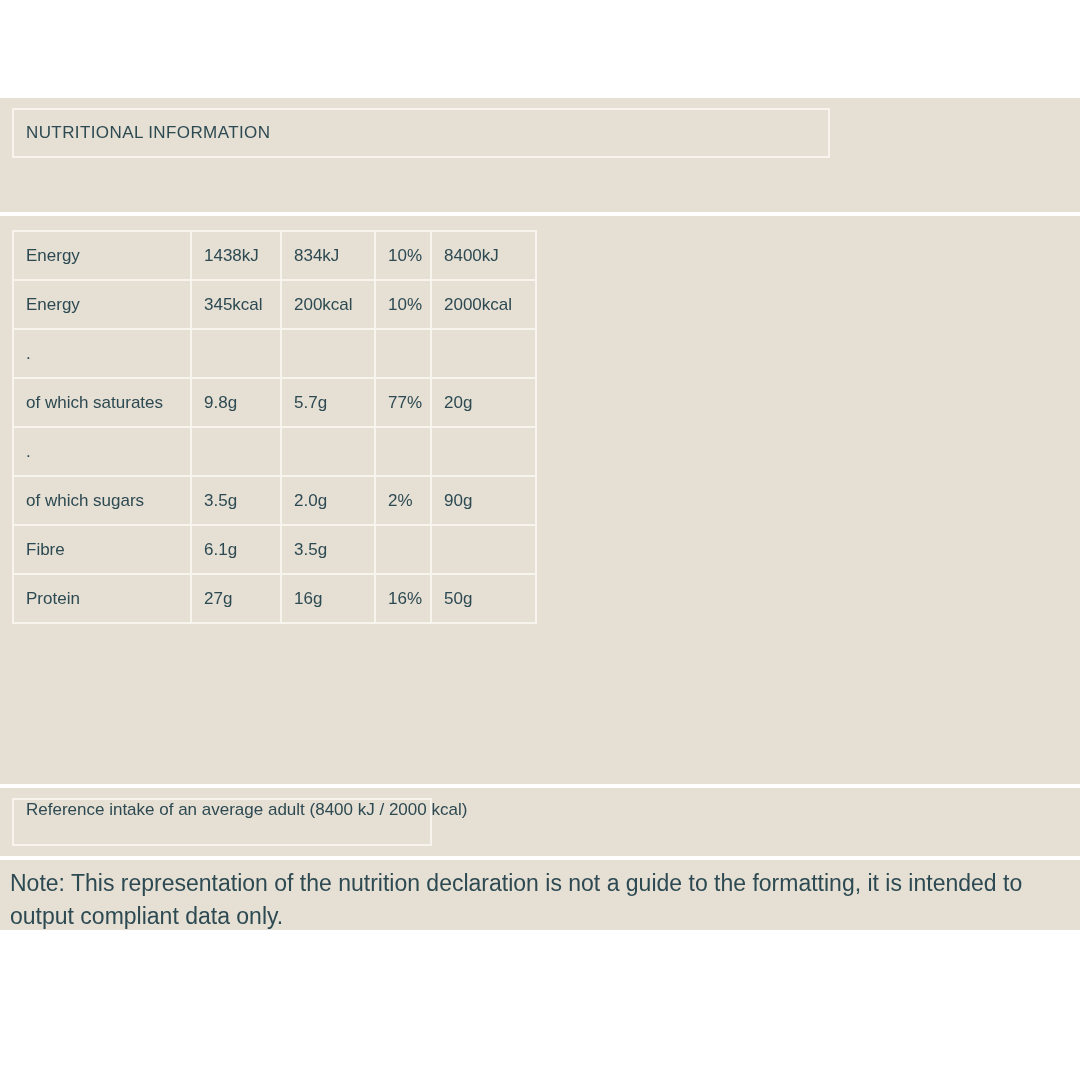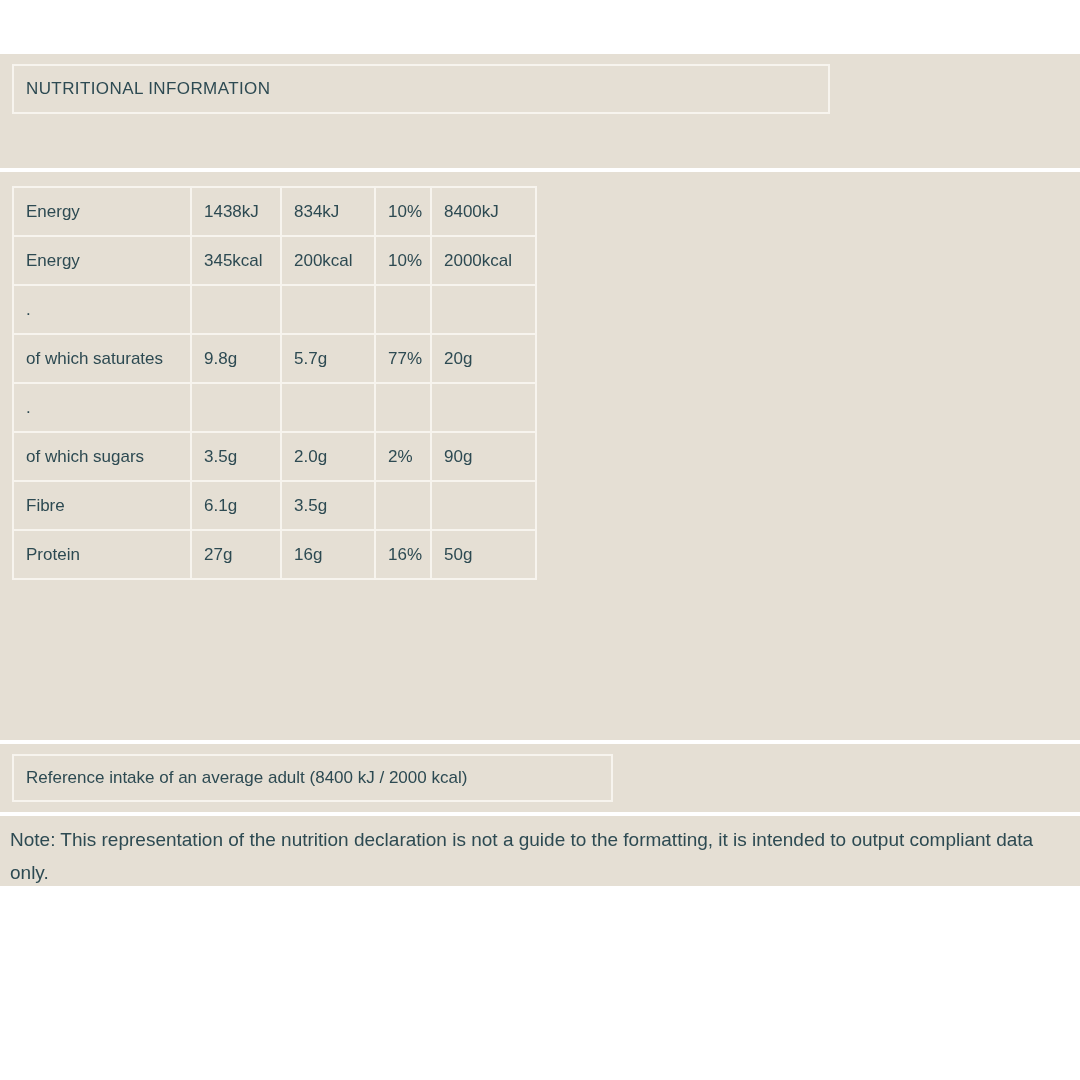--- a/index.html
+++ b/index.html
@@ -9,21 +9,21 @@
     --text-color:#2d4a52;
   }
   *{box-sizing:border-box;}
   html,body{margin:0;padding:0;}
   body{
     width:1080px;height:1080px;
     background:var(--page-bg);
     font-family:"Liberation Sans", sans-serif;
     color:var(--text-color);
   }
-  .page{padding-top:54px;width:1080px;}
+  .page{padding-top:98px;width:1080px;}
   .block{
     background:var(--panel-bg);
     width:1080px;
     margin-bottom:4px;
   }
   .header-block{height:114px;padding:10px 0 0 12px;}
   .table-block{height:568px;padding:14px 0 0 12px;}
   .ref-block{height:68px;padding:10px 0 0 12px;}
   .note-block{height:70px;padding:7px 14px 0 10px;margin-bottom:0;}
 
@@ -40,30 +40,30 @@
     white-space:nowrap;
   }
   .header-table td{height:46px;}
   .header-table .title-cell{
     font-size:17px;
     letter-spacing:0.4px;
   }
   .main-table td{height:47px;margin-left:44px;}
 
   .ref-box{
-    width:601px;height:48px;
+    width:420px;height:48px;
     border:2px solid var(--grid-line);
-    display:flex;align-items:center;
+    display:flex;
     padding-left:12px;
     font-size:17px;
     white-space:nowrap;
   }
   .note-text{
     margin:0;
-    font-size:19px;
+    font-size:23px;
     line-height:33px;
   }
 </style>
 </head>
 <body>
 
 <div class="page">
 
   <section class="block header-block">
     <table class="grid header-table">

